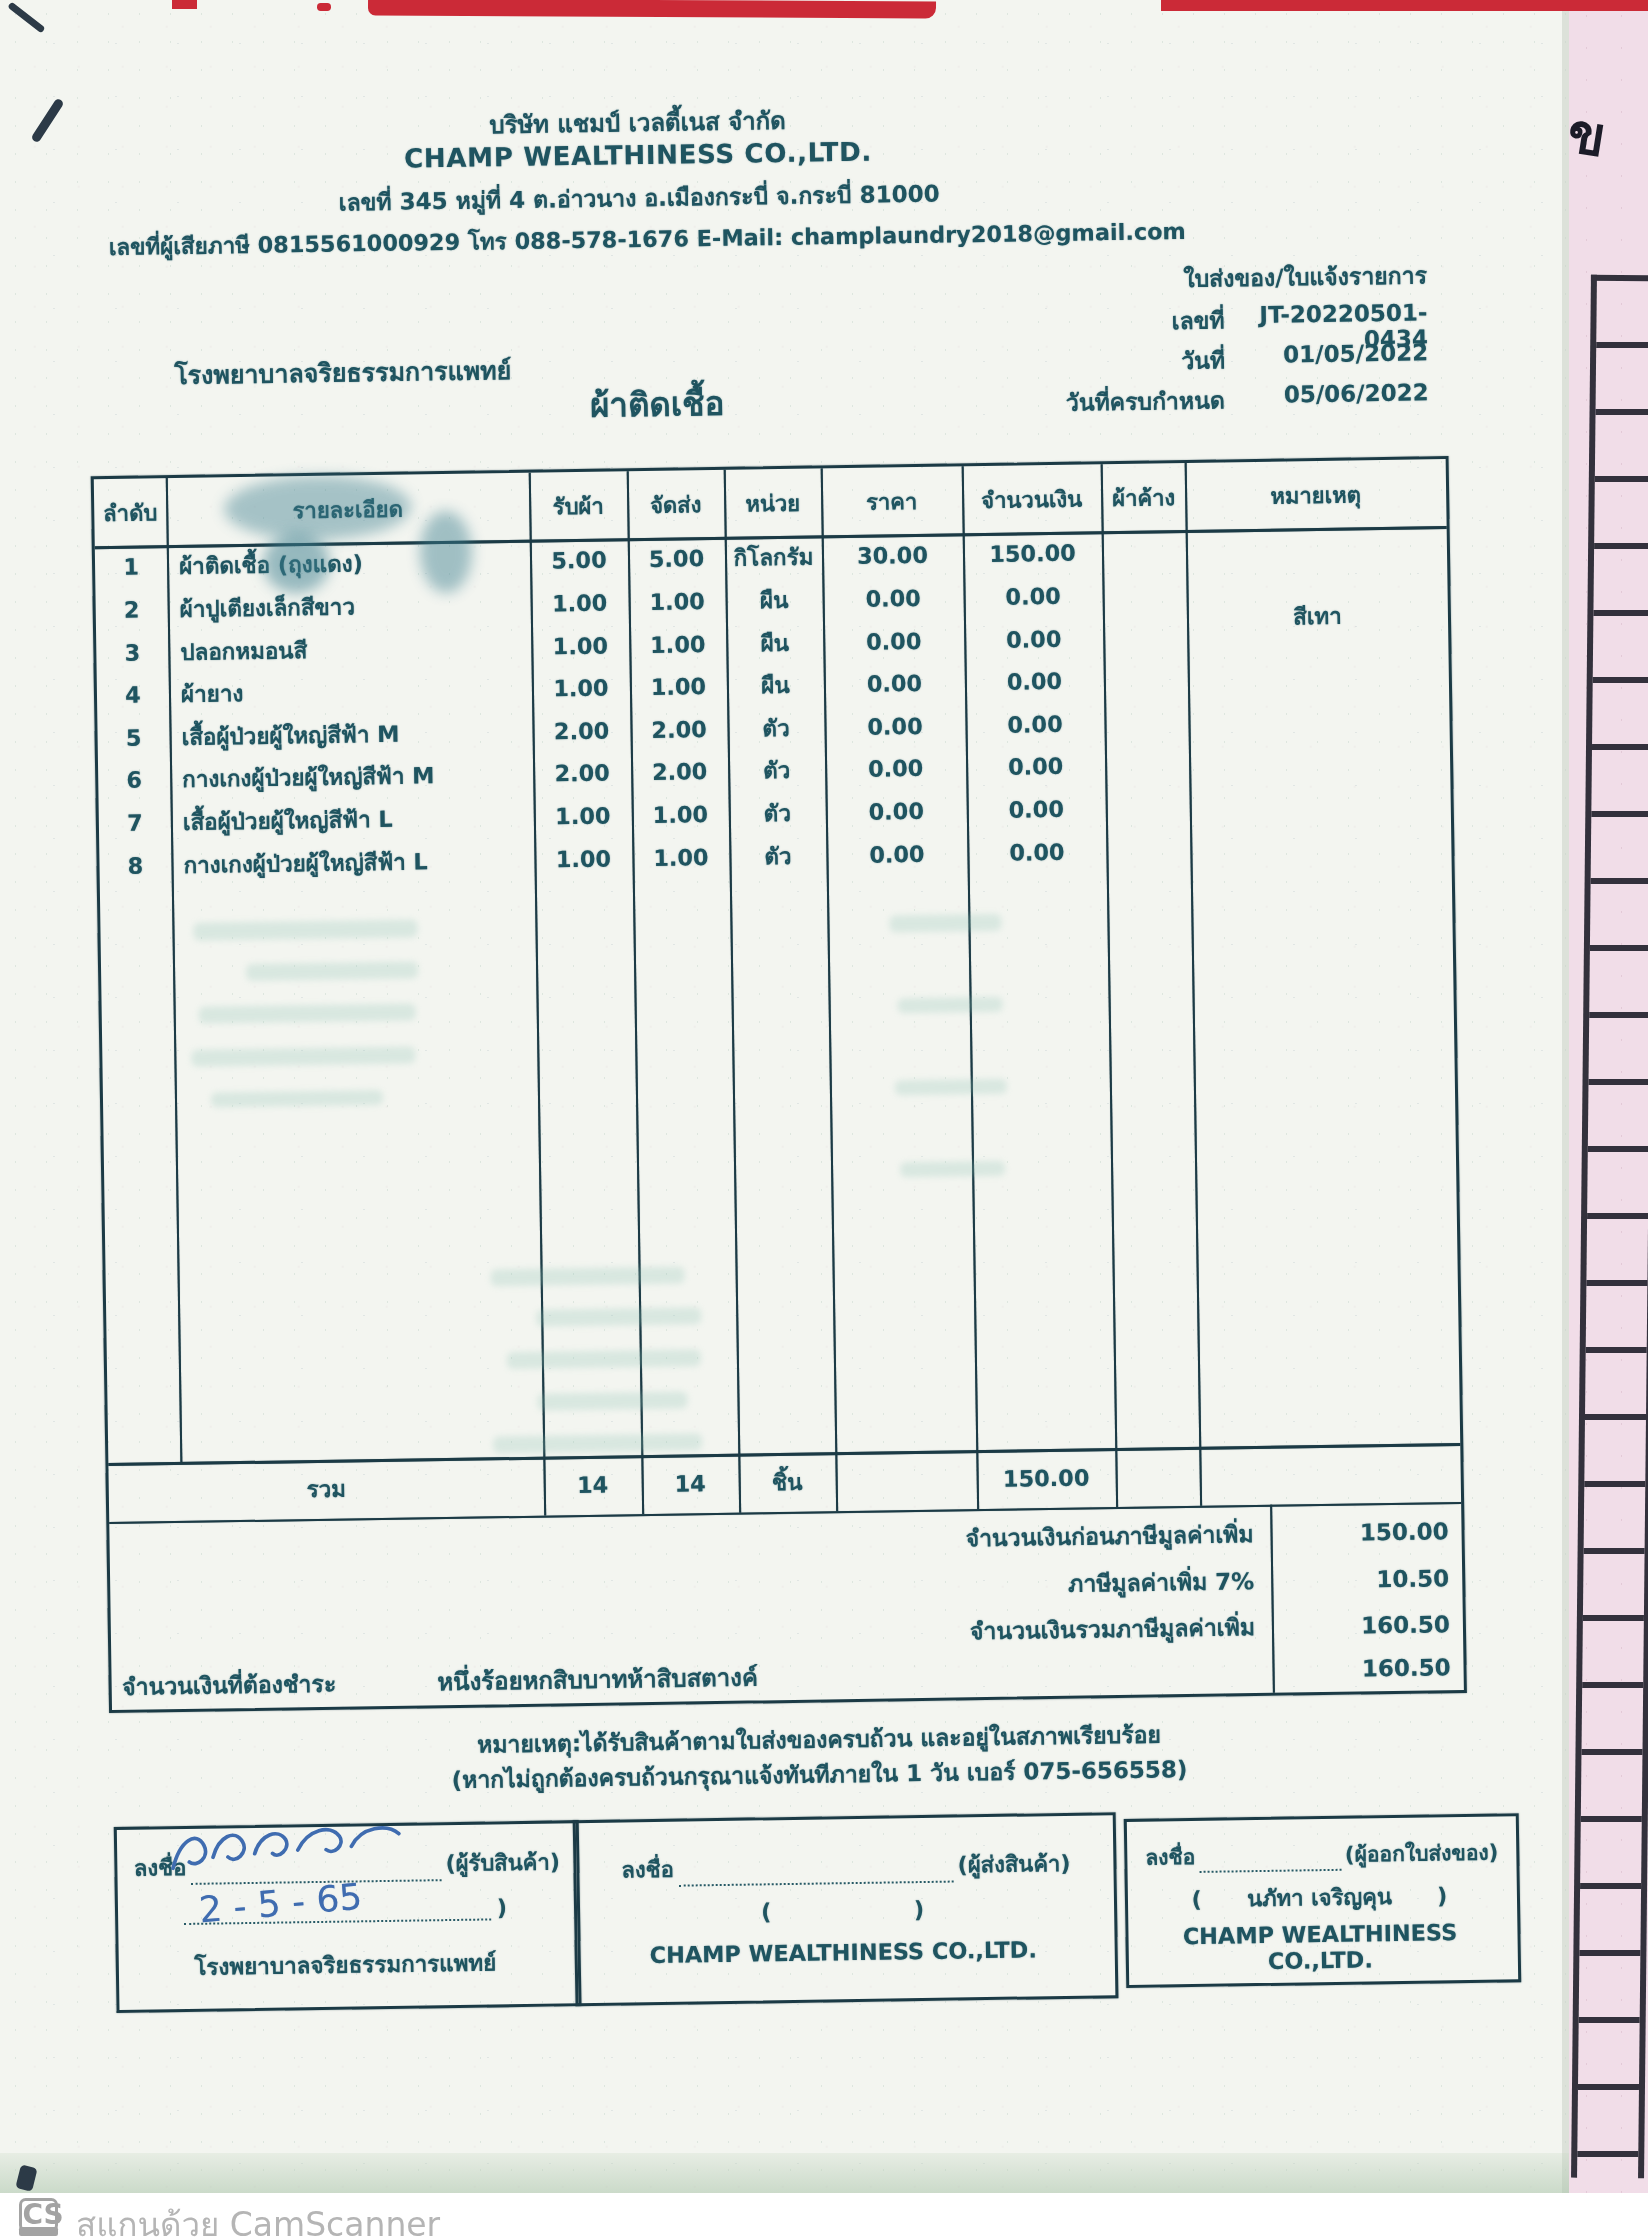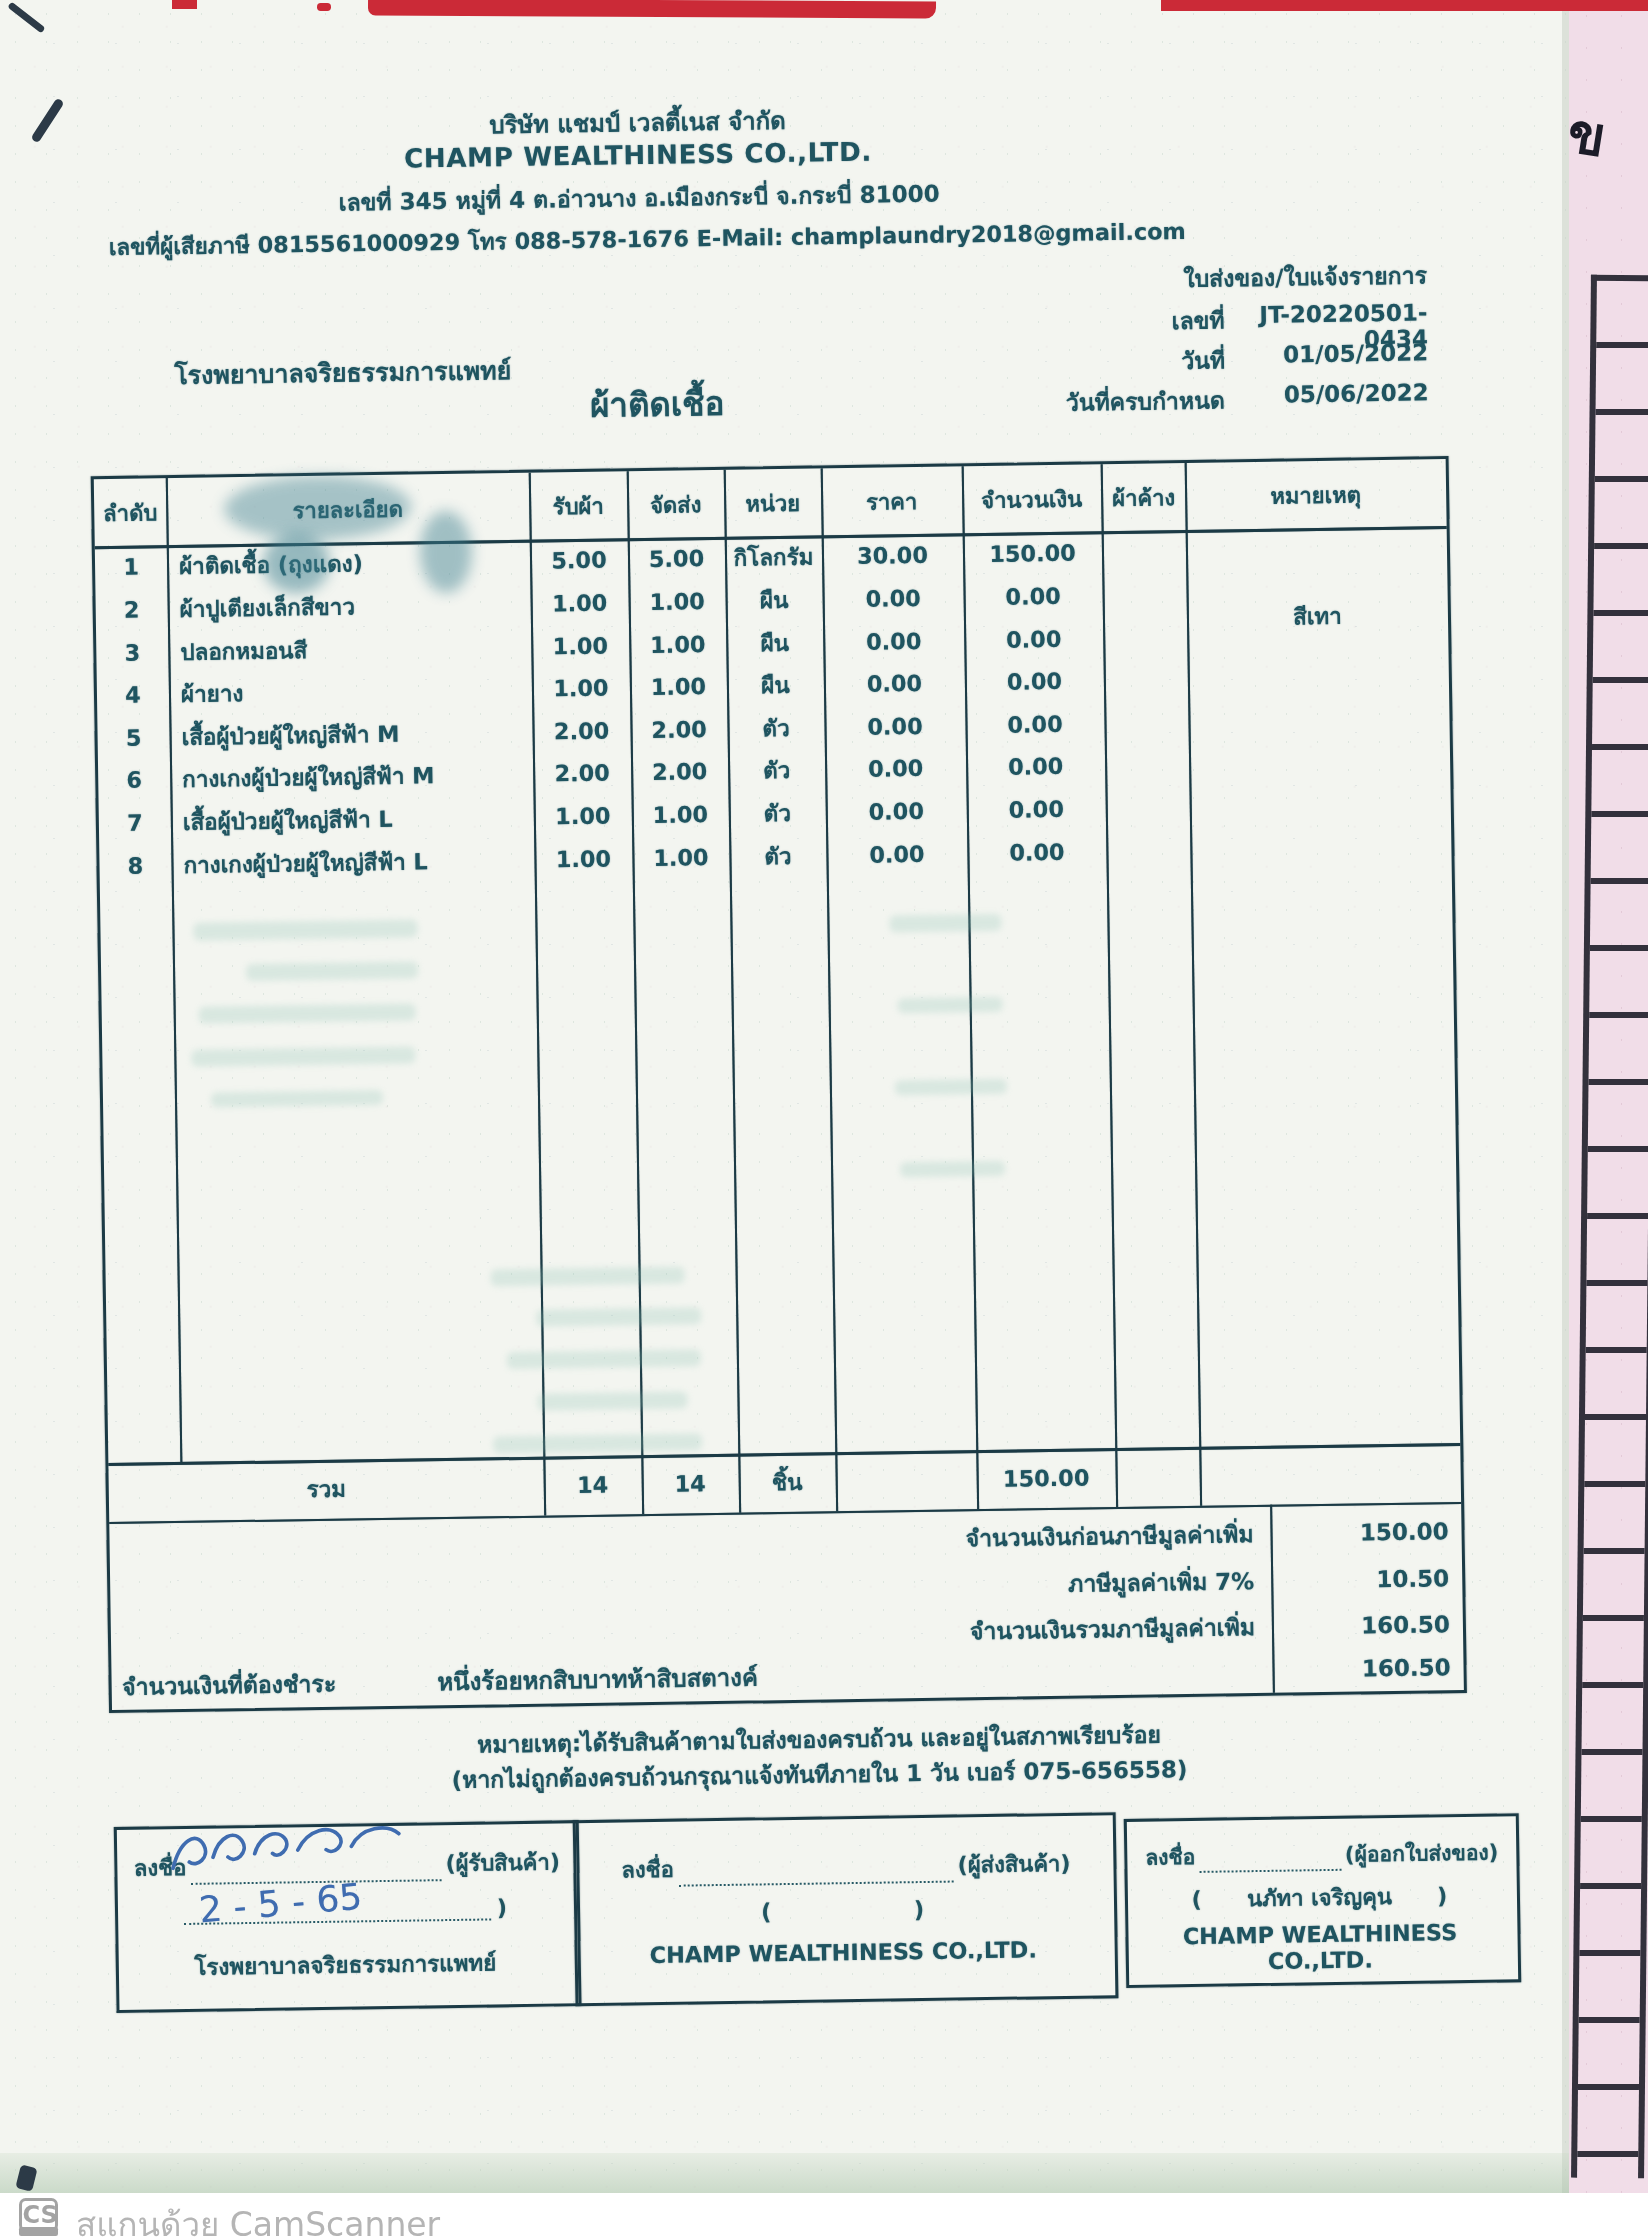--- a/index.html
+++ b/index.html
@@ -55,21 +55,21 @@
   .rowline{position:absolute;height:43px;line-height:43px;font-size:22.4px;}
   .cell{position:absolute;top:0;height:43px;}
   .trow{position:absolute;top:984px;height:58px;line-height:58px;font-size:22.4px;}
   .srow{position:absolute;height:45px;line-height:45px;font-size:23px;}
   .dotline{border-bottom:2.2px dotted #275a66;height:25.4px;}
   .sig-line{position:absolute;display:flex;align-items:flex-end;font-size:22px;}
   .sigbox{border:3px solid #1b3a45;box-shadow:0 0 1.5px rgba(27,58,69,.6);}
   
   #cs-bar{left:0;top:2193px;width:1649px;height:46px;background:#ffffff;}
   #cs-logo{left:19.4px;top:2198px;width:33px;height:28px;border:3px solid #a3a3a3;border-radius:6.7px;
-    color:#a3a3a3;font-size:24px;font-weight:bold;text-align:center;line-height:28px;}
+    color:#a3a3a3;font-size:28px;font-weight:bold;text-align:center;line-height:28px;}
   #cs-base{left:19.4px;top:2227px;width:39px;height:9px;background:#a3a3a3;border-radius:2.2px;}
   #cs-text{left:76px;top:2198px;font-size:33px;color:#b5b5b5;}
   #edge-band{left:0;top:2153px;width:1569px;height:40px;
     background:linear-gradient(180deg,rgba(196,214,192,.25),rgba(170,196,170,.55));}
 </style>
 </head>
 <body>
 
 <div class="abs" id="paper"></div>
 <div class="abs" id="paper-shadow"></div>

